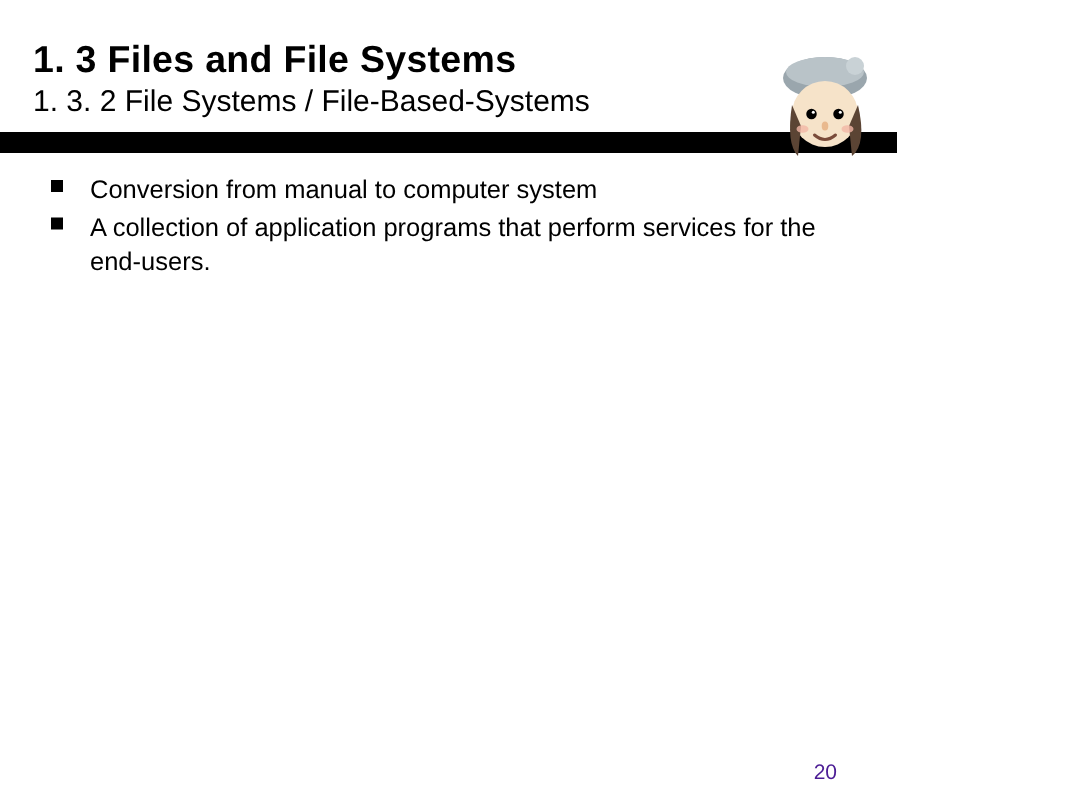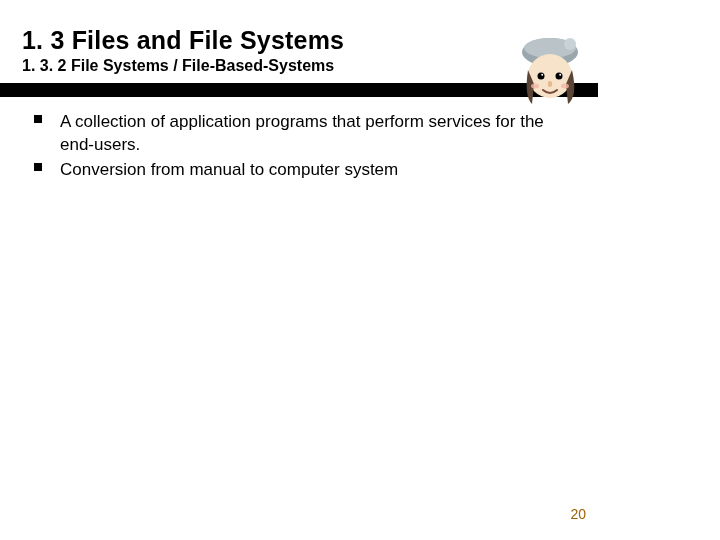--- a/index.html
+++ b/index.html
@@ -22,22 +22,22 @@
   .header {
     padding: 26px 22px 0 22px;
   }
   .title {
     font-size: 25px;
     font-weight: bold;
     margin: 0 0 2px 0;
     letter-spacing: 0.2px;
   }
   .subtitle {
-    font-size: 16px;
-    font-weight: bold;
+    font-size: 20px;
+    font-weight: normal;
     margin: 0 0 8px 0;
   }
   .divider {
     width: 100%;
     height: 14px;
     background: #000;
   }
   .content {
     padding: 14px 34px 0 34px;
   }
@@ -56,24 +56,24 @@
   ul.bullets li .marker {
     position: absolute;
     left: 0;
     top: 4px;
     width: 8px;
     height: 8px;
     background: #000;
   }
   .page-number {
     position: absolute;
-    right: 12px;
+    right: 40px;
     bottom: 18px;
     font-size: 14px;
-    color: #a16207;
+    color: #4c1d95;
   }
   .avatar {
     position: absolute;
     right: 8px;
     top: 26px;
     width: 80px;
     height: 78px;
   }
 </style>
 </head>
@@ -104,24 +104,24 @@
     <h1 class="title">1. 3 Files and File Systems</h1>
     <h2 class="subtitle">1. 3. 2 File Systems / File-Based-Systems</h2>
   </div>
 
   <div class="divider"></div>
 
   <div class="content">
     <ul class="bullets">
       <li>
         <span class="marker"></span>
-        <span>A collection of application programs that perform services for the end-users.</span>
+        <span>Conversion from manual to computer system</span>
       </li>
       <li>
         <span class="marker"></span>
-        <span>Conversion from manual to computer system</span>
+        <span>A collection of application programs that perform services for the end-users.</span>
       </li>
     </ul>
   </div>
 
   <div class="page-number">20</div>
 
 </div>
 
 </body></html>

